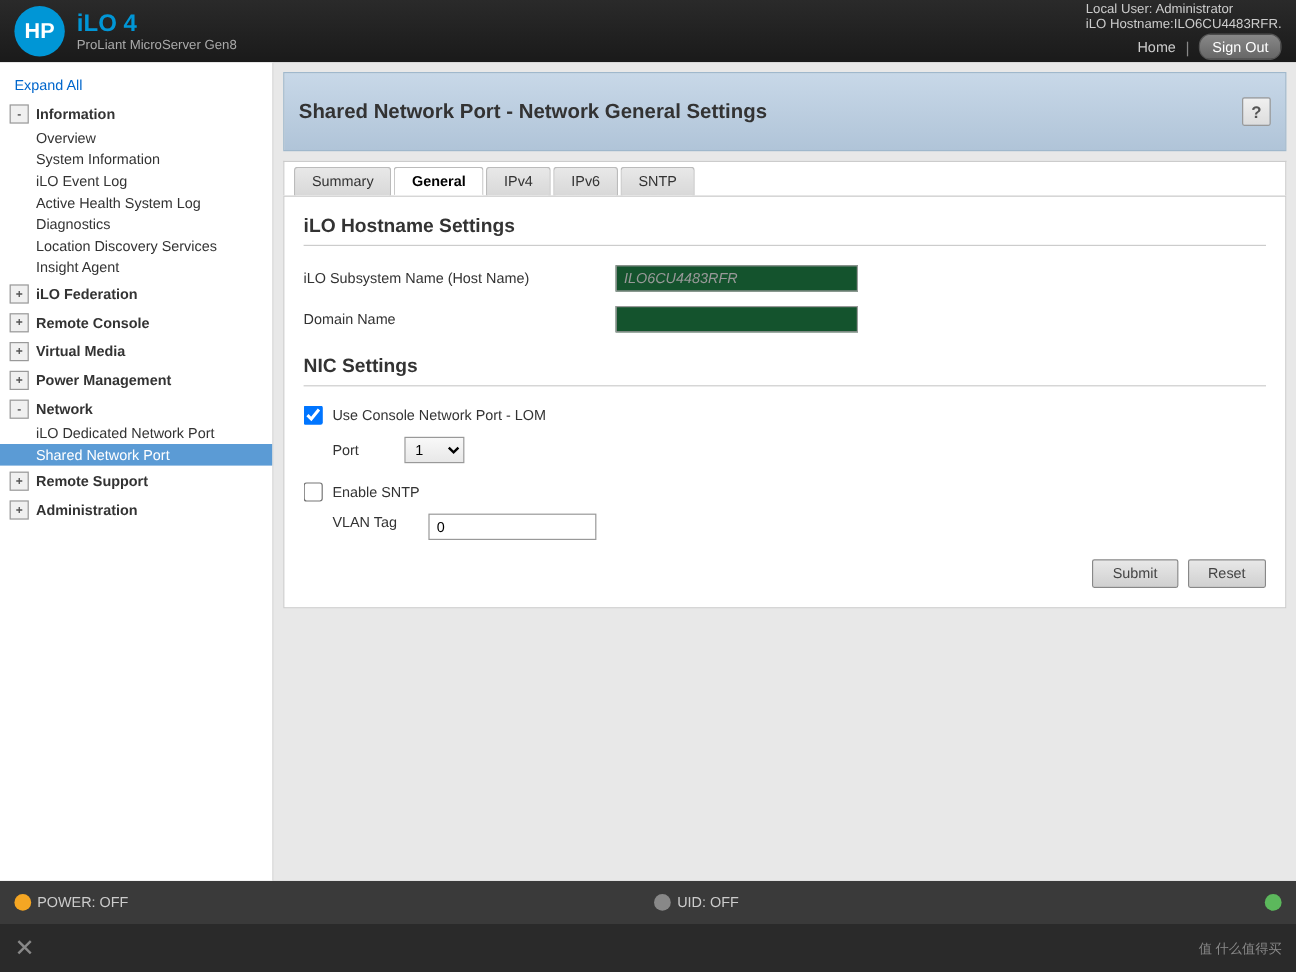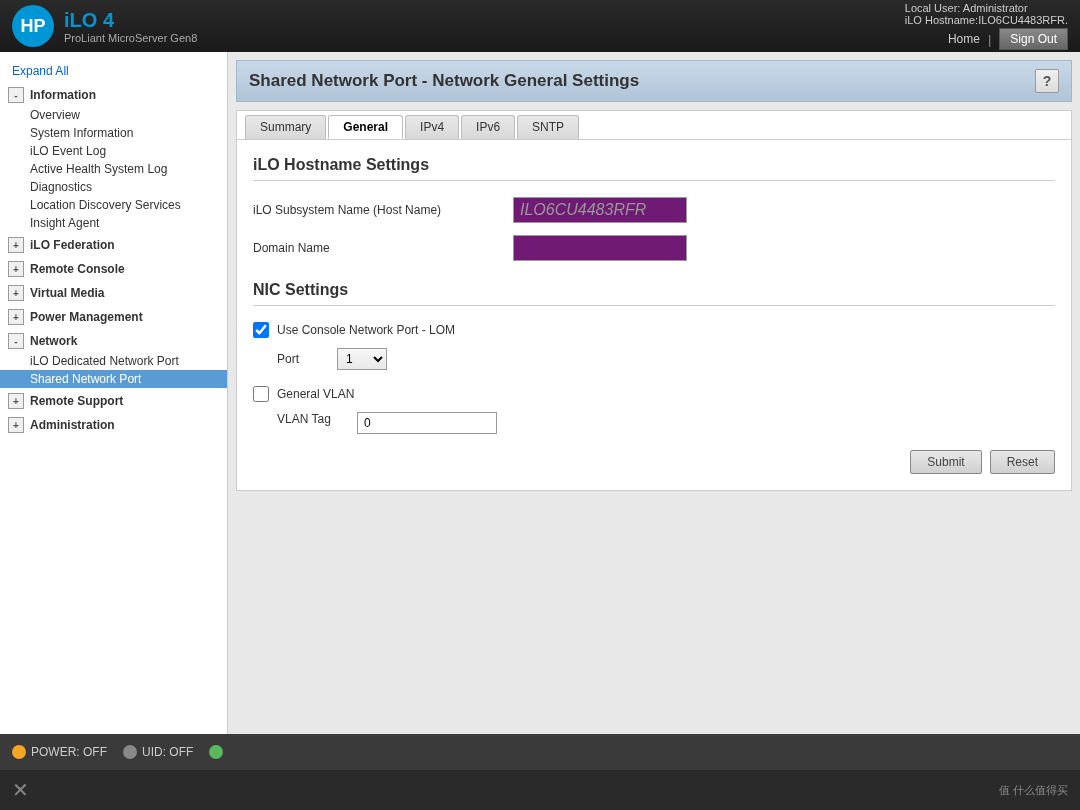--- a/index.html
+++ b/index.html
@@ -30,21 +30,21 @@
     #header-user-info { font-size: 11px; color: #ccc; }
     #header-nav { display: flex; gap: 8px; align-items: center; }
     #header-nav a { color: #ccc; text-decoration: none; font-size: 12px; }
     #sign-out-btn {
       background: linear-gradient(to bottom, #888, #666);
       border: 1px solid #555;
       color: white;
       padding: 3px 10px;
       cursor: pointer;
       font-size: 12px;
-      border-radius: 0;
+      border-radius: 10px;
     }
 
     
     #main-container {
       display: flex;
       height: calc(810px - 52px - 40px - 36px);
       background: #e8e8e8;
     }
 
     
@@ -101,21 +101,21 @@
       flex: 1;
       overflow-y: auto;
       background: #e8e8e8;
       padding: 8px;
     }
 
     
     #page-header {
       background: linear-gradient(to bottom, #c8d8e8, #b0c4d8);
       border: 1px solid #a0b8cc;
-      padding: 8px 12px;
+      padding: 20px 12px;
       display: flex;
       align-items: center;
       justify-content: space-between;
       margin-bottom: 8px;
     }
     #page-header-title {
       font-size: 17px;
       font-weight: bold;
       color: #333;
     }
@@ -183,23 +183,23 @@
     }
     .form-label {
       width: 260px;
       font-size: 12px;
       color: #333;
       flex-shrink: 0;
     }
     .form-input {
       border: 1px solid #999;
       padding: 3px 6px;
-      font-size: 16px;
-      width: 174px;
-      background: #701a75;
+      font-size: 12px;
+      width: 202px;
+      background: #14532d;
       color: #555;
     }
 
     
     .nic-section { margin-top: 20px; }
     .checkbox-row {
       display: flex;
       align-items: center;
       margin-bottom: 10px;
     }
@@ -252,21 +252,21 @@
       color: #444;
       border-radius: 2px;
     }
 
     
     #status-bar {
       background: #3a3a3a;
       height: 36px;
       display: flex;
       align-items: center;
-      justify-content: flex-start;
+      justify-content: space-between;
       padding: 0 12px;
       gap: 16px;
     }
     .status-indicator {
       display: flex;
       align-items: center;
       gap: 5px;
       font-size: 12px;
       color: #ccc;
     }
@@ -432,21 +432,21 @@
           <select class="port-select">
             <option>1</option>
             <option>2</option>
             <option>3</option>
             <option>4</option>
           </select>
         </div>
 
         <div class="checkbox-row">
           <input type="checkbox" id="enable-vlan" style="">
-          <label class="checkbox-label" for="enable-vlan">General VLAN</label>
+          <label class="checkbox-label" for="enable-vlan">Enable SNTP</label>
         </div>
 
         <div class="vlan-tag-row">
           <span class="vlan-tag-label">VLAN Tag</span>
           <input class="vlan-tag-input" type="text" value="0" style="">
         </div>
       </div>
 
       <div class="action-buttons">
         <button class="btn">Submit</button>

